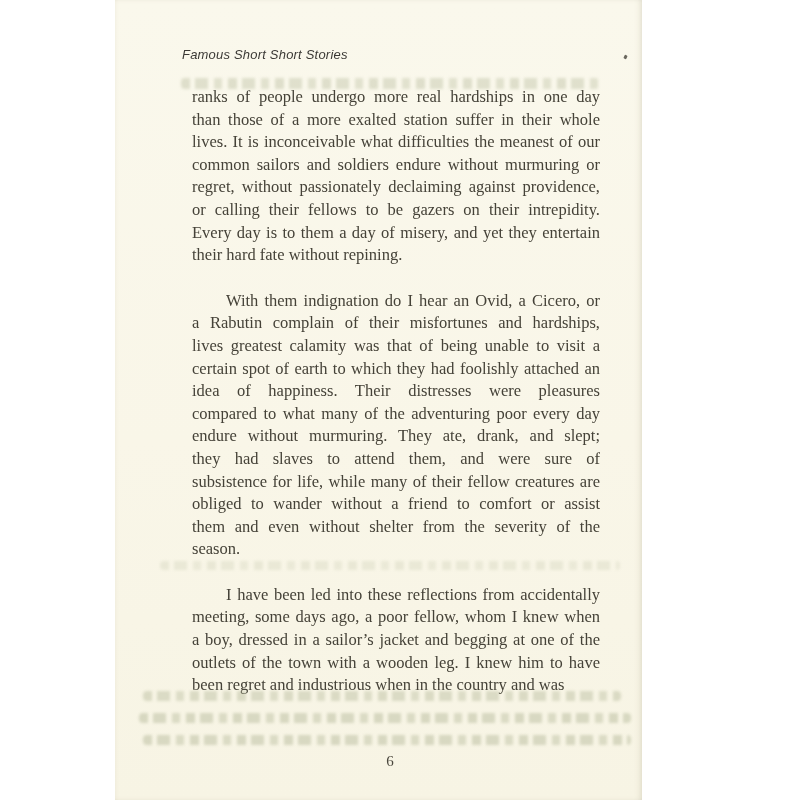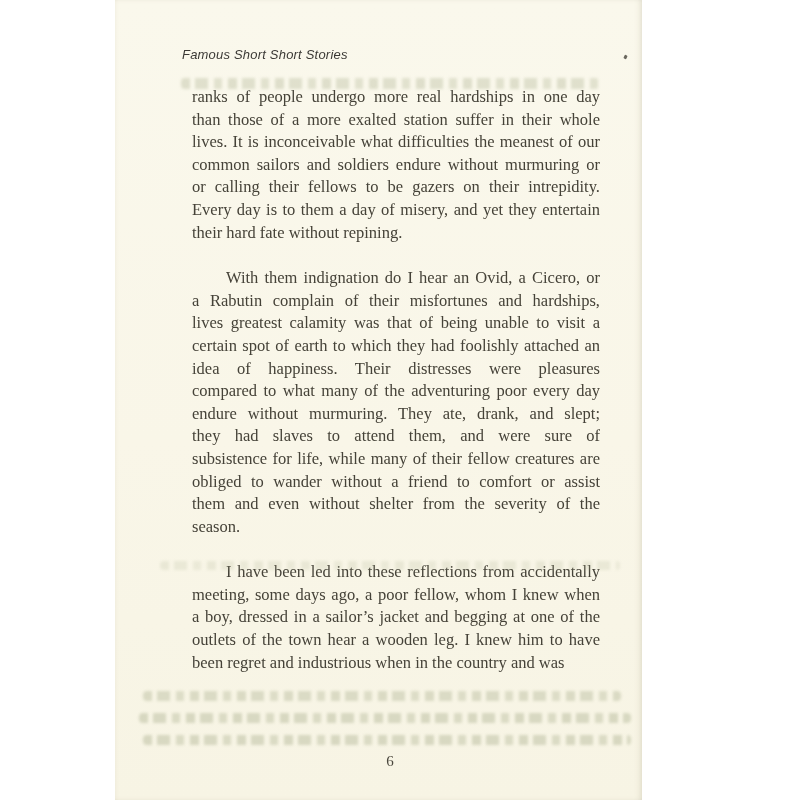--- a/index.html
+++ b/index.html
@@ -95,20 +95,21 @@
   <div class="book-page">
 
     <div class="running-header">Famous Short Short Stories</div>
 
     <div class="body-text">
         <div class="para">
           <div class="line">ranks of people undergo more real hardships in one day</div>
           <div class="line">than those of a more exalted station suffer in their whole</div>
           <div class="line">lives. It is inconceivable what difficulties the meanest of our</div>
           <div class="line">common sailors and soldiers endure without murmuring or</div>
+          <div class="line">regret, without passionately declaiming against providence,</div>
           <div class="line">or calling their fellows to be gazers on their intrepidity.</div>
           <div class="line">Every day is to them a day of misery, and yet they entertain</div>
           <div class="line last">their hard fate without repining.</div>
         </div>
         <div class="para">
           <div class="line indent">With them indignation do I hear an Ovid, a Cicero, or</div>
           <div class="line">a Rabutin complain of their misfortunes and hardships,</div>
           <div class="line">lives greatest calamity was that of being unable to visit a</div>
           <div class="line">certain spot of earth to which they had foolishly attached an</div>
           <div class="line">idea of happiness. Their distresses were pleasures</div>
@@ -117,21 +118,21 @@
           <div class="line">they had slaves to attend them, and were sure of</div>
           <div class="line">subsistence for life, while many of their fellow creatures are</div>
           <div class="line">obliged to wander without a friend to comfort or assist</div>
           <div class="line">them and even without shelter from the severity of the</div>
           <div class="line last">season.</div>
         </div>
         <div class="para">
           <div class="line indent">I have been led into these reflections from accidentally</div>
           <div class="line">meeting, some days ago, a poor fellow, whom I knew when</div>
           <div class="line">a boy, dressed in a sailor’s jacket and begging at one of the</div>
-          <div class="line">outlets of the town hear a wooden leg. I knew him to have</div>
+          <div class="line">outlets of the town with a wooden leg. I knew him to have</div>
           <div class="line last">been regret and industrious when in the country and was</div>
         </div>
       </div>
 
     <div class="ghost-row" style="top: 78px; left: 66px; width: 418px; height: 11px; opacity: 0.45;"></div>
       <div class="ghost-row" style="top: 561px; left: 45px; width: 460px; height: 9px; opacity: 0.25;"></div>
       <div class="ghost-row" style="top: 691px; left: 28px; width: 478px; height: 10px; opacity: 0.5;"></div>
       <div class="ghost-row" style="top: 713px; left: 24px; width: 492px; height: 10px; opacity: 0.55;"></div>
       <div class="ghost-row" style="top: 735px; left: 28px; width: 488px; height: 10px; opacity: 0.55;"></div>
       <div id="ghosts"></div>

